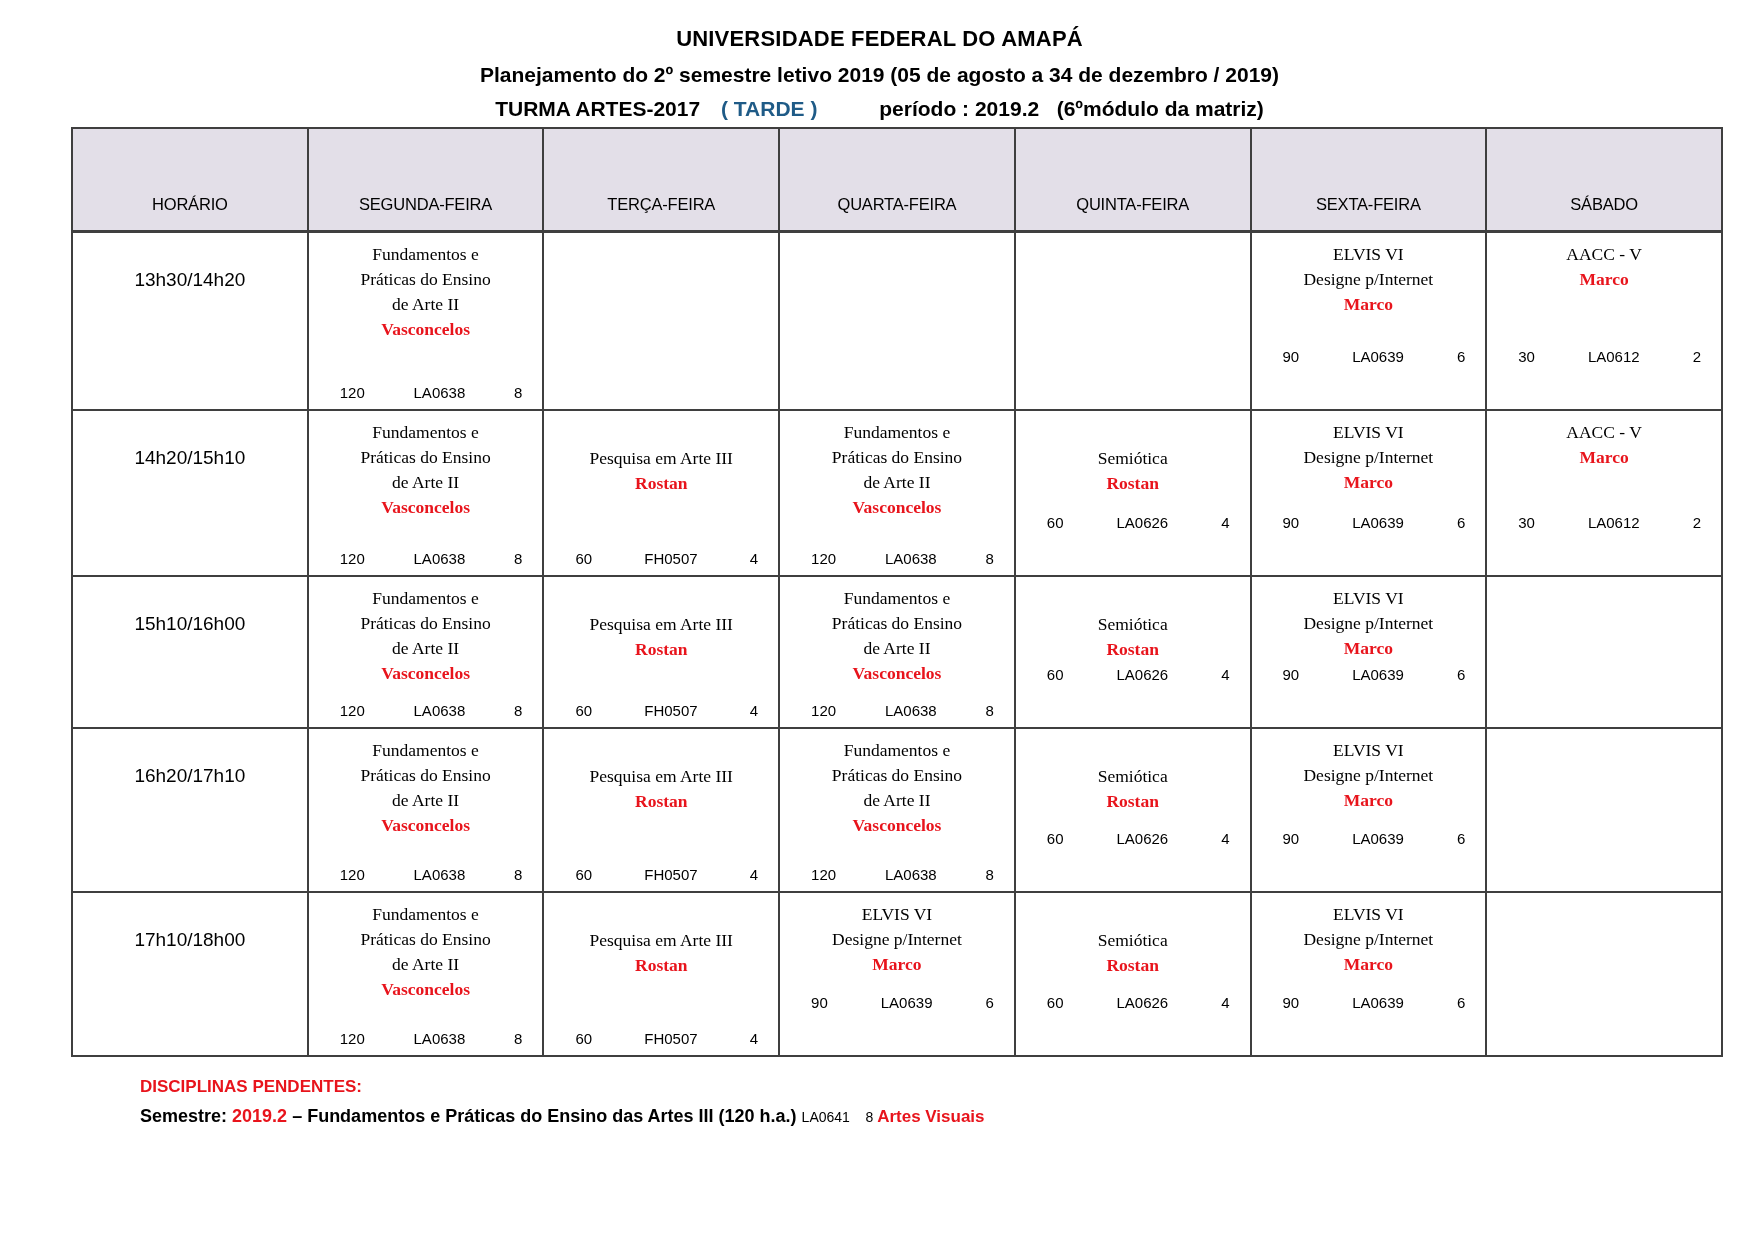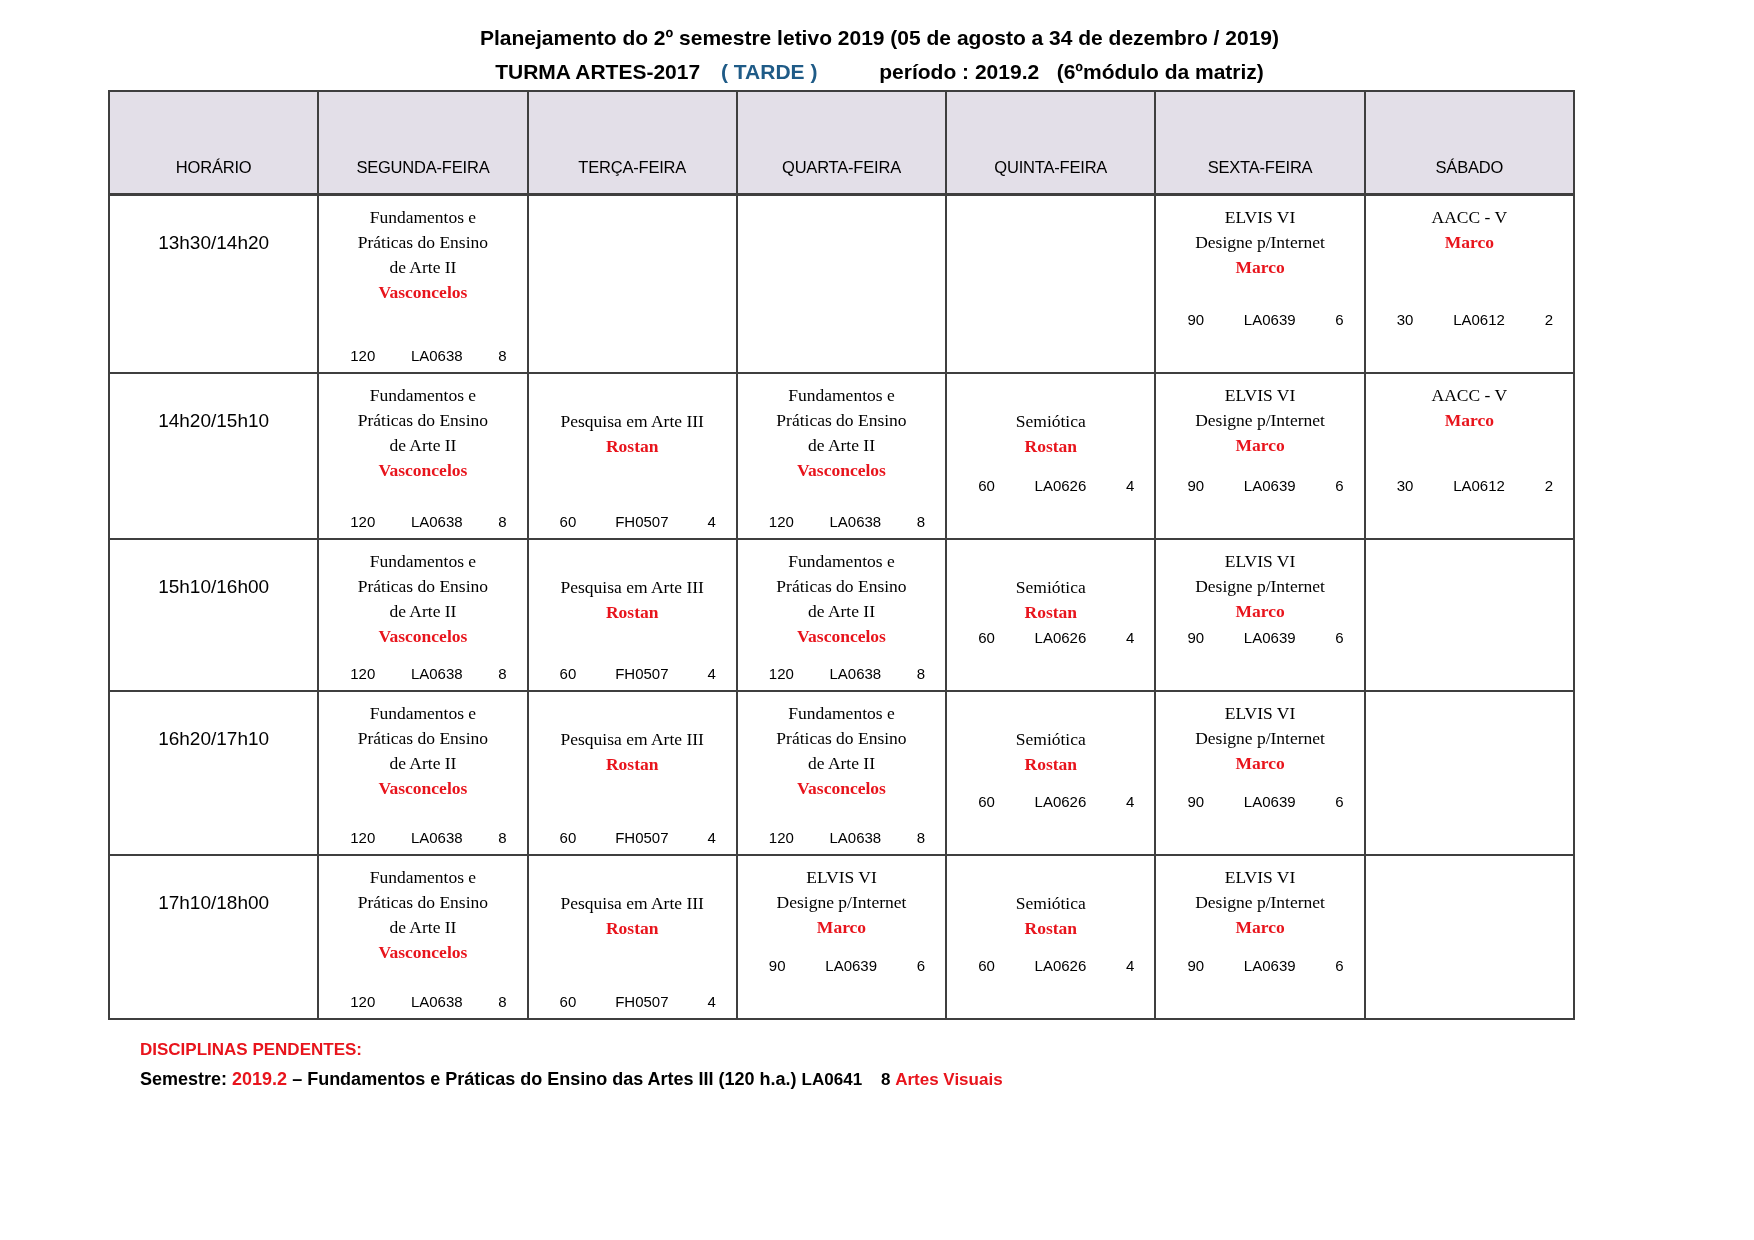--- a/index.html
+++ b/index.html
@@ -11,21 +11,21 @@
   }
   .titles{width:1487px;margin:26px 0 6px 136px;text-align:center;}
   .title1{font-size:22px;font-weight:bold;letter-spacing:.2px;}
   .title2{font-size:21px;font-weight:bold;margin-top:11px;}
   .title3{font-size:21px;font-weight:bold;margin-top:10px;}
   .t3shift{color:var(--blue);margin-left:15px;}
   .t3periodo{margin-left:56px;}
 
   table.sched{
     border-collapse:collapse;table-layout:fixed;
-    width:1467px;margin-left:108px;
+    width:1652px;margin-left:71px;
   }
   .sched th,.sched td{border:2px solid var(--bd);padding:0;}
   .sched thead th{
     height:85px;background:var(--hbg);
     font-weight:normal;font-size:16.5px;letter-spacing:-0.2px;
     text-align:center;vertical-align:bottom;padding-bottom:16px;
     border-bottom:3px solid var(--bd);
   }
   .sched tbody tr:nth-child(1){height:178px;}
   .sched tbody tr:nth-child(2){height:166px;}
@@ -51,28 +51,29 @@
   }
   .code .cid{flex:1;text-align:center;}
   .code.raised{margin-bottom:36px;}
 
   .pending{margin:20px 0 0 140px;}
   .pending-title{color:var(--red);font-weight:bold;font-size:17px;}
   .footer-line{font-size:18px;margin-top:8px;line-height:22px;}
   .footer-line:nth-of-type(2){margin-left:6px;}
   .seg-bold{font-weight:bold;}
   .seg-red{font-weight:bold;color:var(--red);}
-  .seg-code{font-size:17px;font-weight:bold;}
+  .seg-code{font-size:14px;font-weight:normal;}
   .seg-area{font-weight:bold;color:var(--red);font-size:17px;}
   .seg-area-lg{font-weight:bold;color:var(--red);font-size:20px;}
 </style>
 </head>
 <body style="--red: #e8141c; --blue: #1f5b87; --hbg: #e3dfe8; --bd: #3f3f3f;">
 
 <div class="titles">
+  <div class="title1">UNIVERSIDADE FEDERAL DO AMAPÁ</div>
   <div class="title2">Planejamento do 2º semestre letivo 2019 (05 de agosto a 34 de dezembro / 2019)</div>
   <div class="title3">
     <span class="t3turma">TURMA ARTES-2017</span>
     <span class="t3shift">( TARDE )</span>
     <span class="t3periodo">período : 2019.2&nbsp;&nbsp; (6ºmódulo da matriz)</span>
   </div>
 </div>
 
 <table class="sched">
   <thead>

